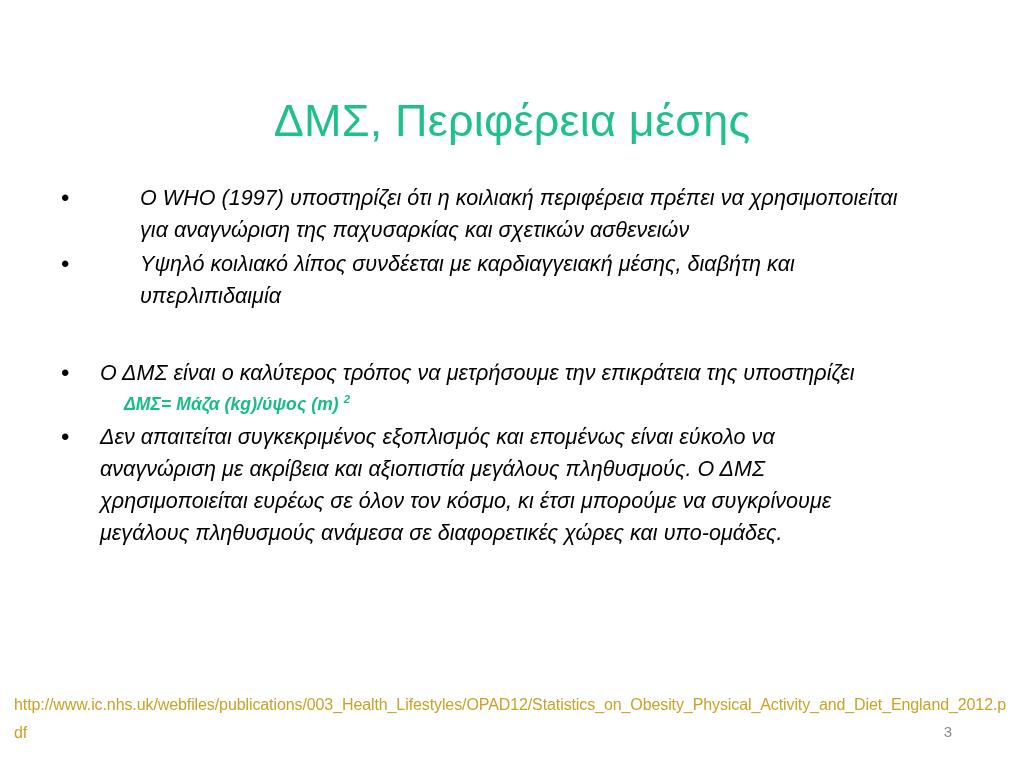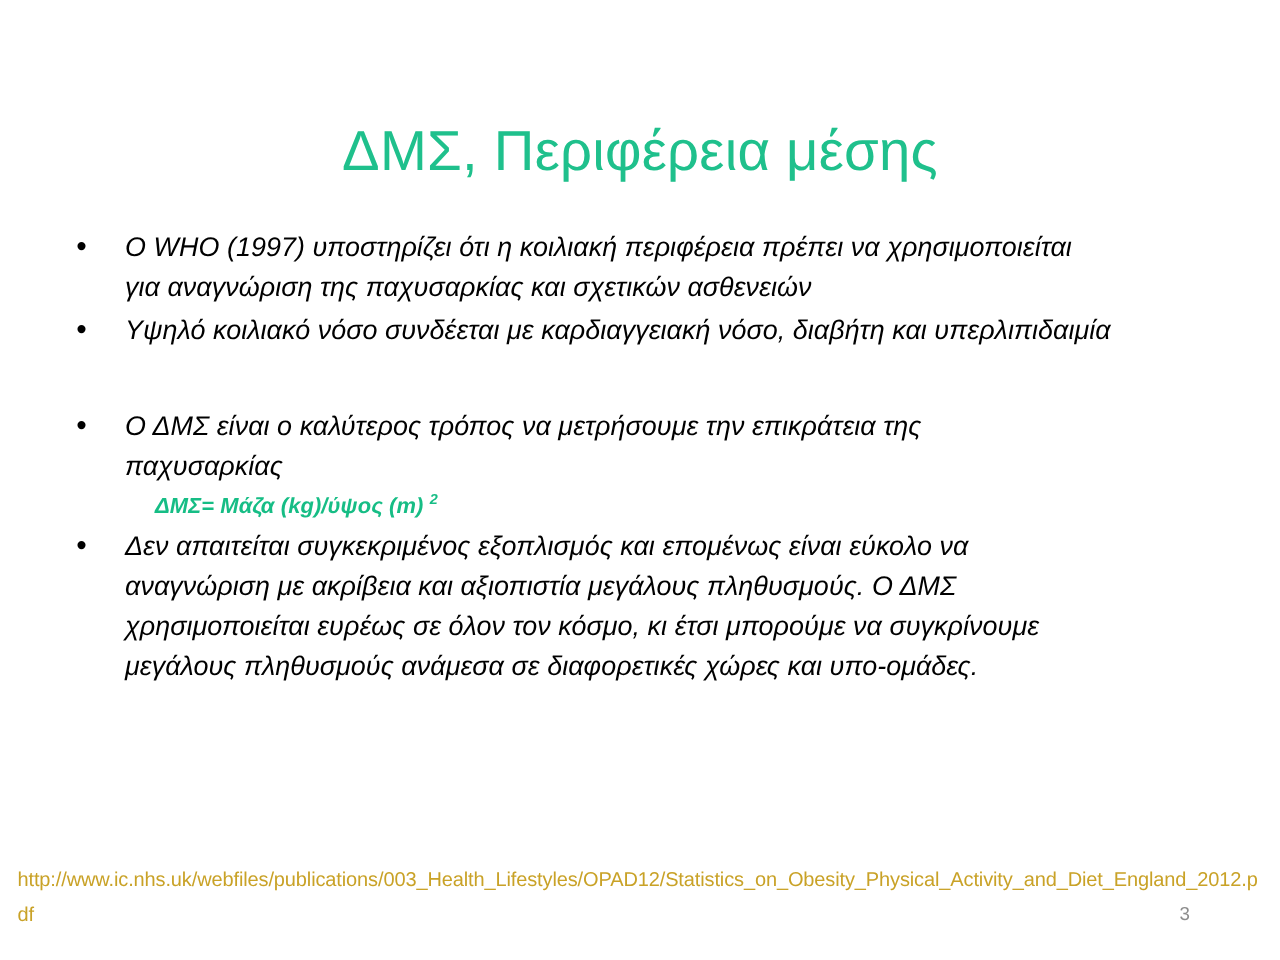--- a/index.html
+++ b/index.html
@@ -59,20 +59,21 @@
     display: block;
     font-size: 21.5px;
     line-height: 32px;
     font-style: italic;
     font-weight: 400;
     color: #000000;
     letter-spacing: 0.05px;
   }
   .bullet-text.wide {
     max-width: 790px;
+    margin-left: 40px;
   }
   .bullet-text.narrow {
     max-width: 760px;
   }
   .bullet-text.medium {
     max-width: 775px;
   }
 
   .spacer-line {
     display: block;
@@ -129,28 +130,28 @@
 
   <div class="content">
 
     <div class="bullet-row">
       <span class="bullet-marker">•</span>
       <span class="bullet-text wide">Ο WHO (1997) υποστηρίζει ότι η κοιλιακή περιφέρεια πρέπει να χρησιμοποιείται για αναγνώριση της παχυσαρκίας και σχετικών ασθενειών</span>
     </div>
 
     <div class="bullet-row">
       <span class="bullet-marker">•</span>
-      <span class="bullet-text wide">Υψηλό κοιλιακό νόσο συνδέεται με καρδιαγγειακή νόσο, διαβήτη και υπερλιπιδαιμία</span>
+      <span class="bullet-text wide">Υψηλό κοιλιακό λίπος συνδέεται με καρδιαγγειακή μέσης, διαβήτη και υπερλιπιδαιμία</span>
     </div>
 
     <span class="spacer-line"></span>
 
     <div class="bullet-row">
       <span class="bullet-marker">•</span>
-      <span class="bullet-text narrow">Ο ΔΜΣ είναι ο καλύτερος τρόπος να μετρήσουμε την επικράτεια της παχυσαρκίας</span>
+      <span class="bullet-text narrow">Ο ΔΜΣ είναι ο καλύτερος τρόπος να μετρήσουμε την επικράτεια της υποστηρίζει</span>
     </div>
 
     <div class="formula">
       <span>ΔΜΣ= Μάζα (kg)/ύψος (m) </span><sup>2</sup>
     </div>
 
     <div class="bullet-row">
       <span class="bullet-marker">•</span>
       <span class="bullet-text medium">Δεν απαιτείται συγκεκριμένος εξοπλισμός και επομένως είναι εύκολο να αναγνώριση με ακρίβεια και αξιοπιστία μεγάλους πληθυσμούς. Ο ΔΜΣ χρησιμοποιείται ευρέως σε όλον τον κόσμο, κι έτσι μπορούμε να συγκρίνουμε μεγάλους πληθυσμούς ανάμεσα σε διαφορετικές χώρες και υπο-ομάδες.</span>
     </div>

